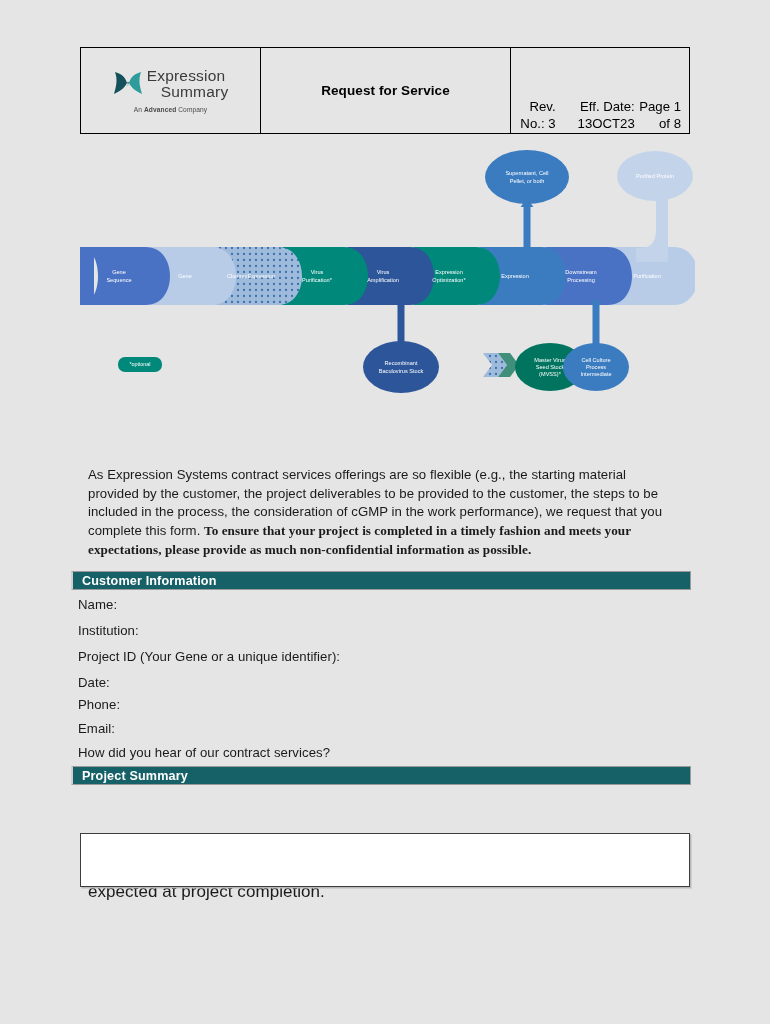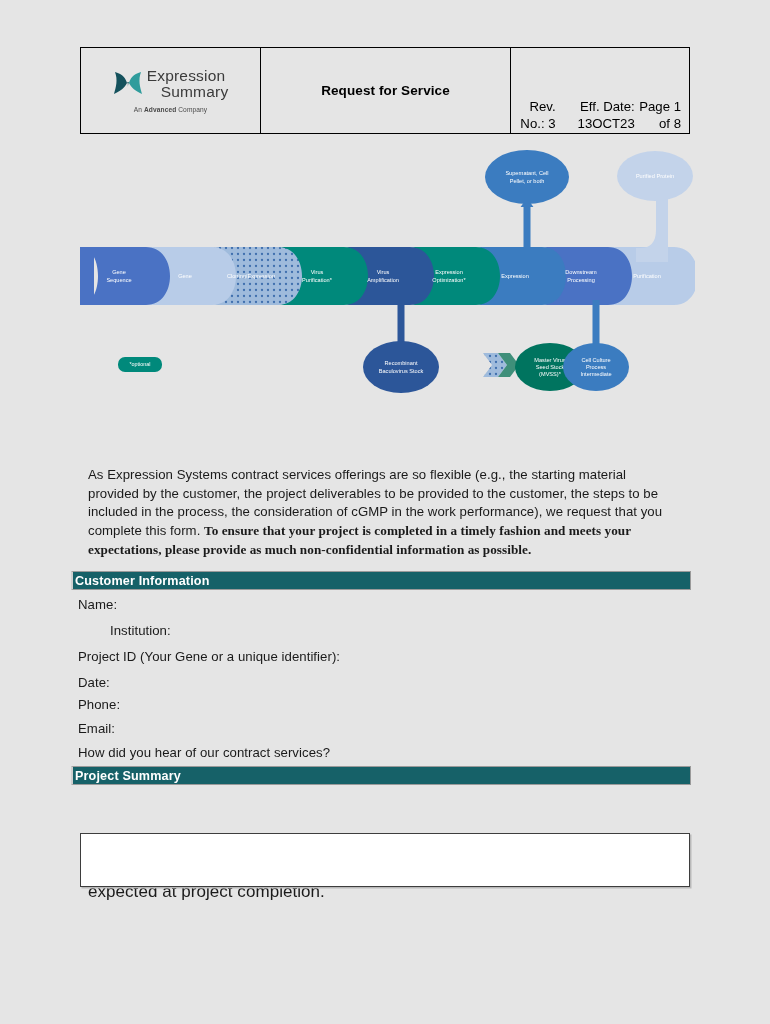--- a/index.html
+++ b/index.html
@@ -48,21 +48,21 @@
   .p2 b{font-weight:bold;font-family:Liberation Serif, serif;}
 
   
   .secbar{
     position:absolute;left:71px;width:620px;height:19px;
     background:#166168;box-sizing:border-box;
     border:1px solid #9a9a9a;border-left:2px solid #d0d0d0;
     display:flex;align-items:center;
   }
   .secbar span{
-    color:#fff;font-size:12.6px;font-weight:bold;padding-left:2px;letter-spacing:.15px;
+    color:#fff;font-size:12.6px;font-weight:bold;padding-left:9px;letter-spacing:.15px;
   }
   .sec-cust{top:571px;}
   .sec-proj{top:766px;}
 
   
   .field{
     position:absolute;left:78px;font-size:13.2px;color:#1a1a1a;letter-spacing:.05px;
   }
 
   
@@ -182,21 +182,21 @@
     </svg>
   </div>
 
   <div class="para p2"><span>As Expression Systems contract services offerings are so flexible (e.g., the starting material provided by the customer, the project deliverables to be provided to the customer, the steps to be included in the process, the consideration of cGMP in the work performance), we request that you complete this form. </span><b>To ensure that your project is completed in a timely fashion and meets your expectations, please provide as much non-confidential information as possible.</b></div>
 
   <div class="secbar sec-cust">
     <span>Customer Information</span>
   </div>
   <div id="customer-fields">
       <div class="field" style="top: 597px;"><span>Name:</span></div>
-      <div class="field" style="top: 623px; margin-left: 32px;"><span>Institution:</span></div>
+      <div class="field" style="top: 623px;"><span>Institution:</span></div>
       <div class="field" style="top: 649px;"><span>Project ID (Your Gene or a unique identifier):</span></div>
       <div class="field" style="top: 675px;"><span>Date:</span></div>
       <div class="field" style="top: 697px;"><span>Phone:</span></div>
       <div class="field" style="top: 721px;"><span>Email:</span></div>
       <div class="field" style="top: 745px;"><span>How did you hear of our contract services?</span></div>
     </div>
 
   <div class="secbar sec-proj">
     <span>Project Summary</span>
   </div>

